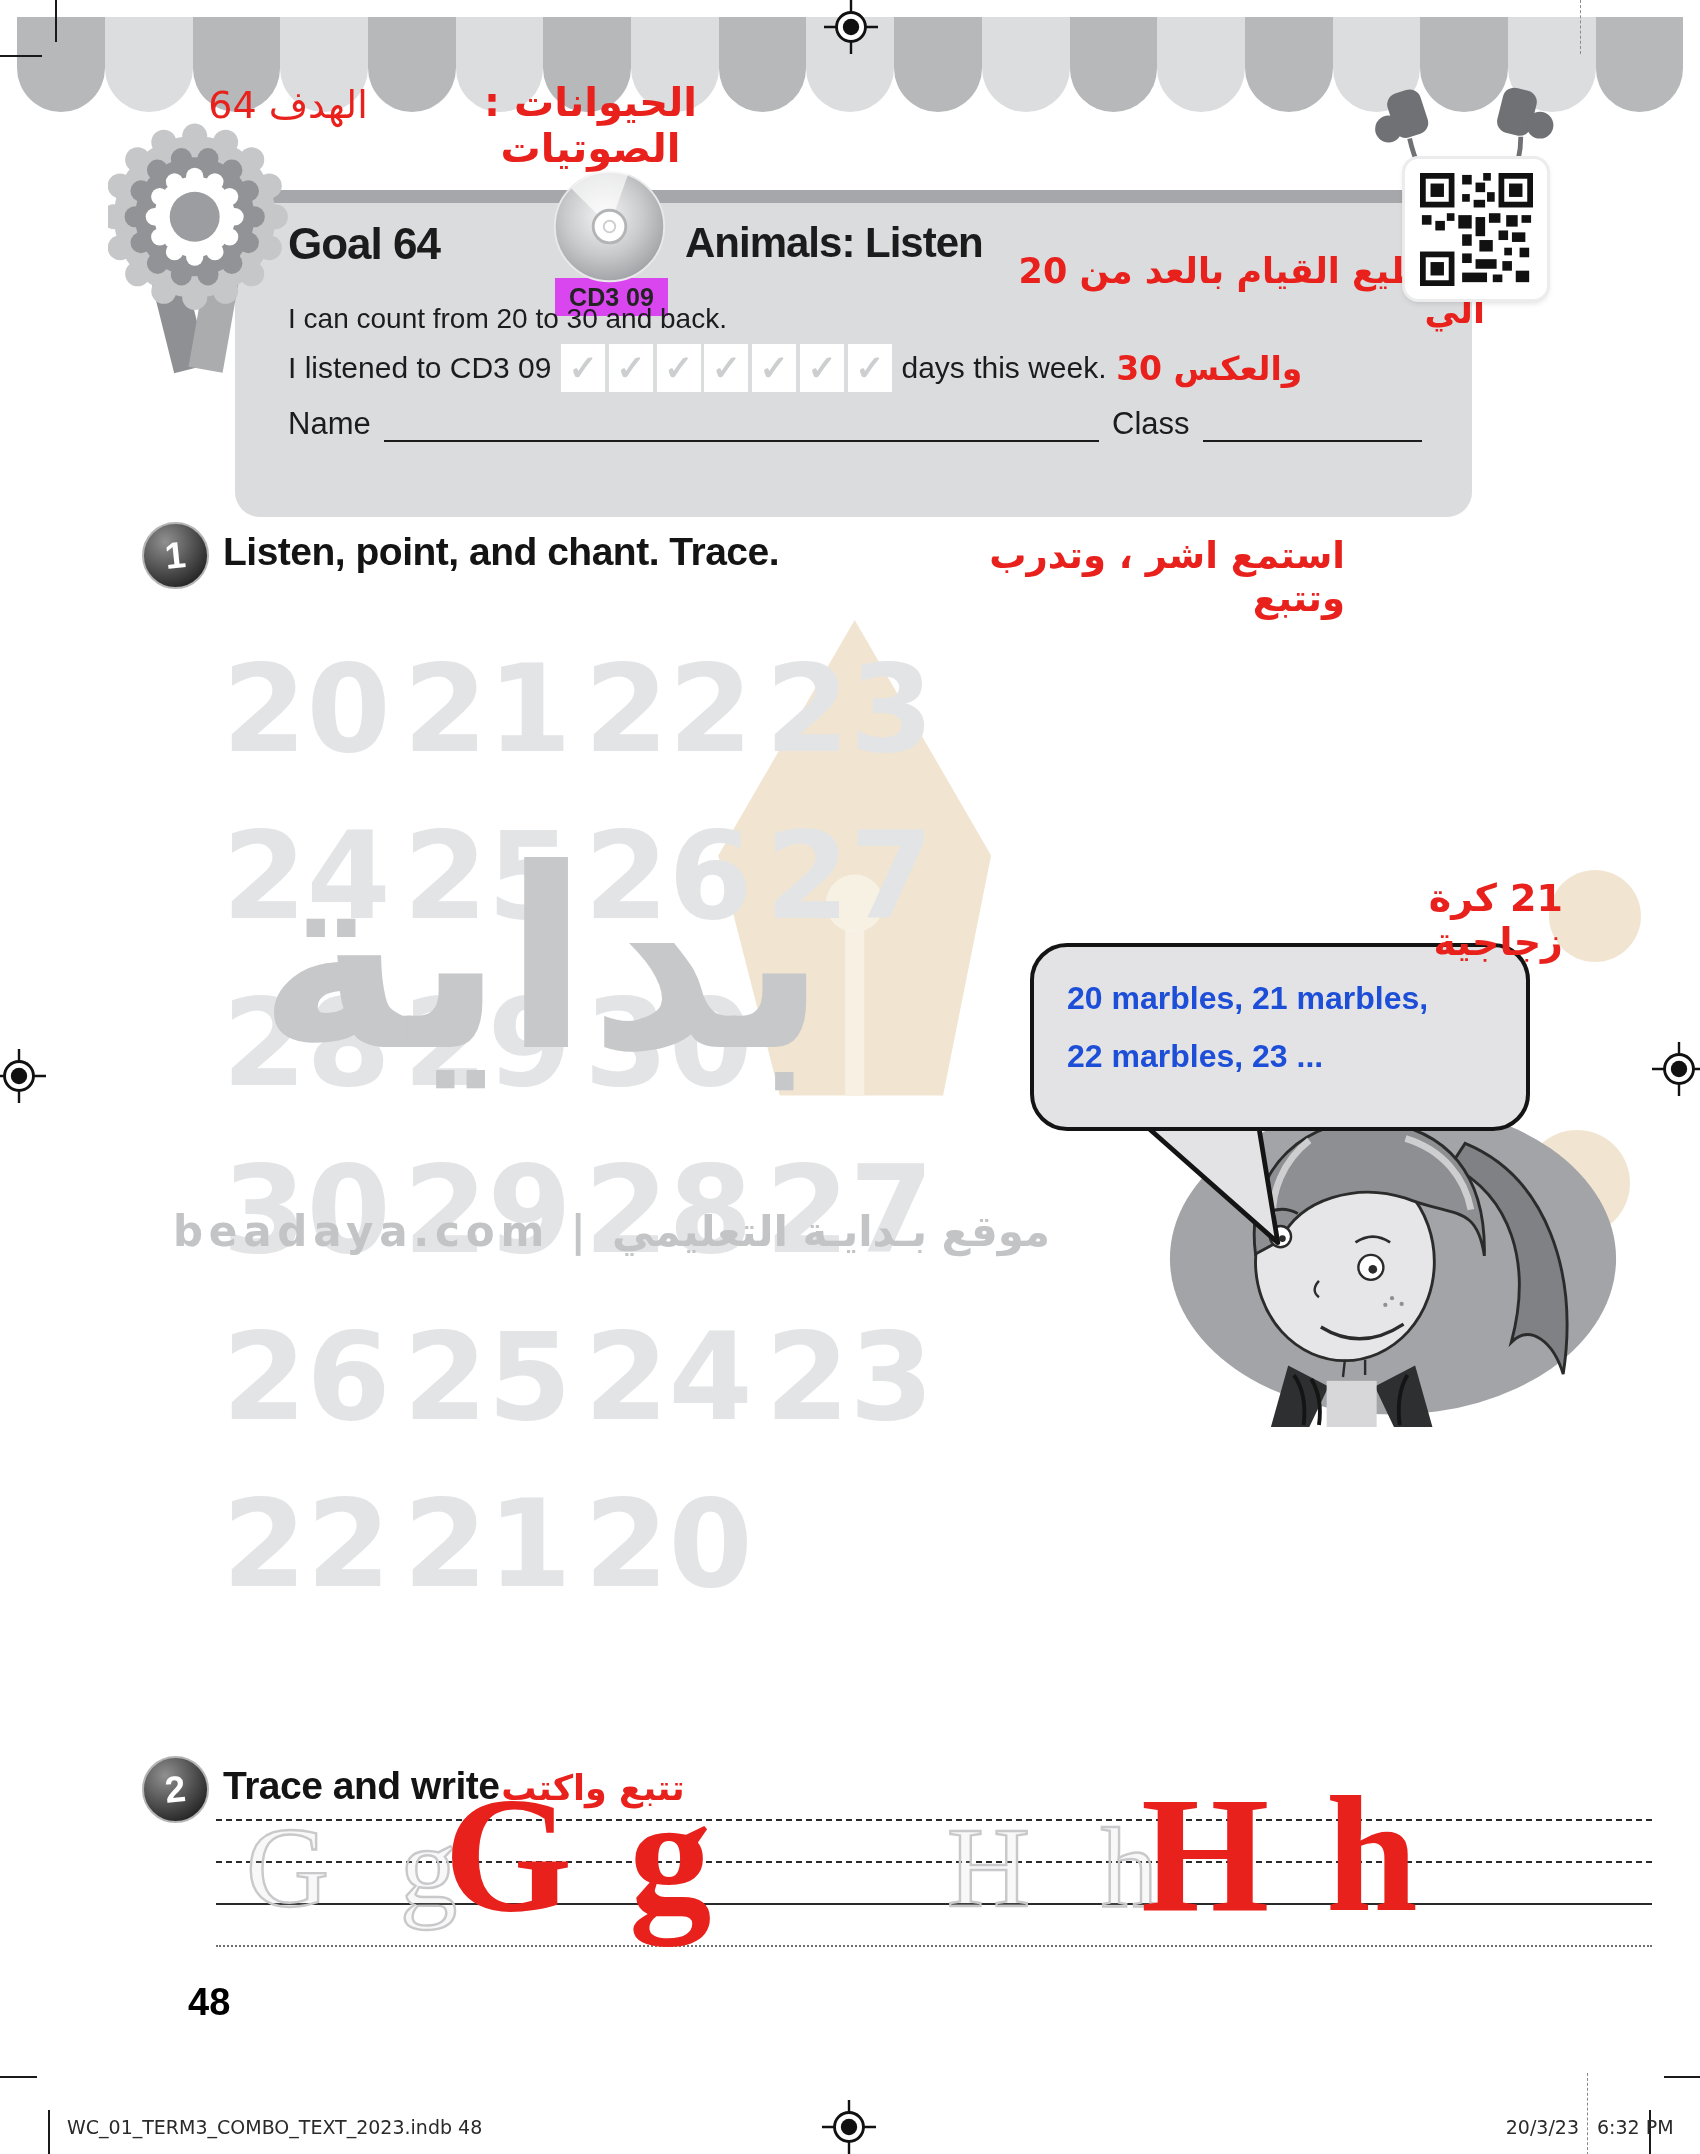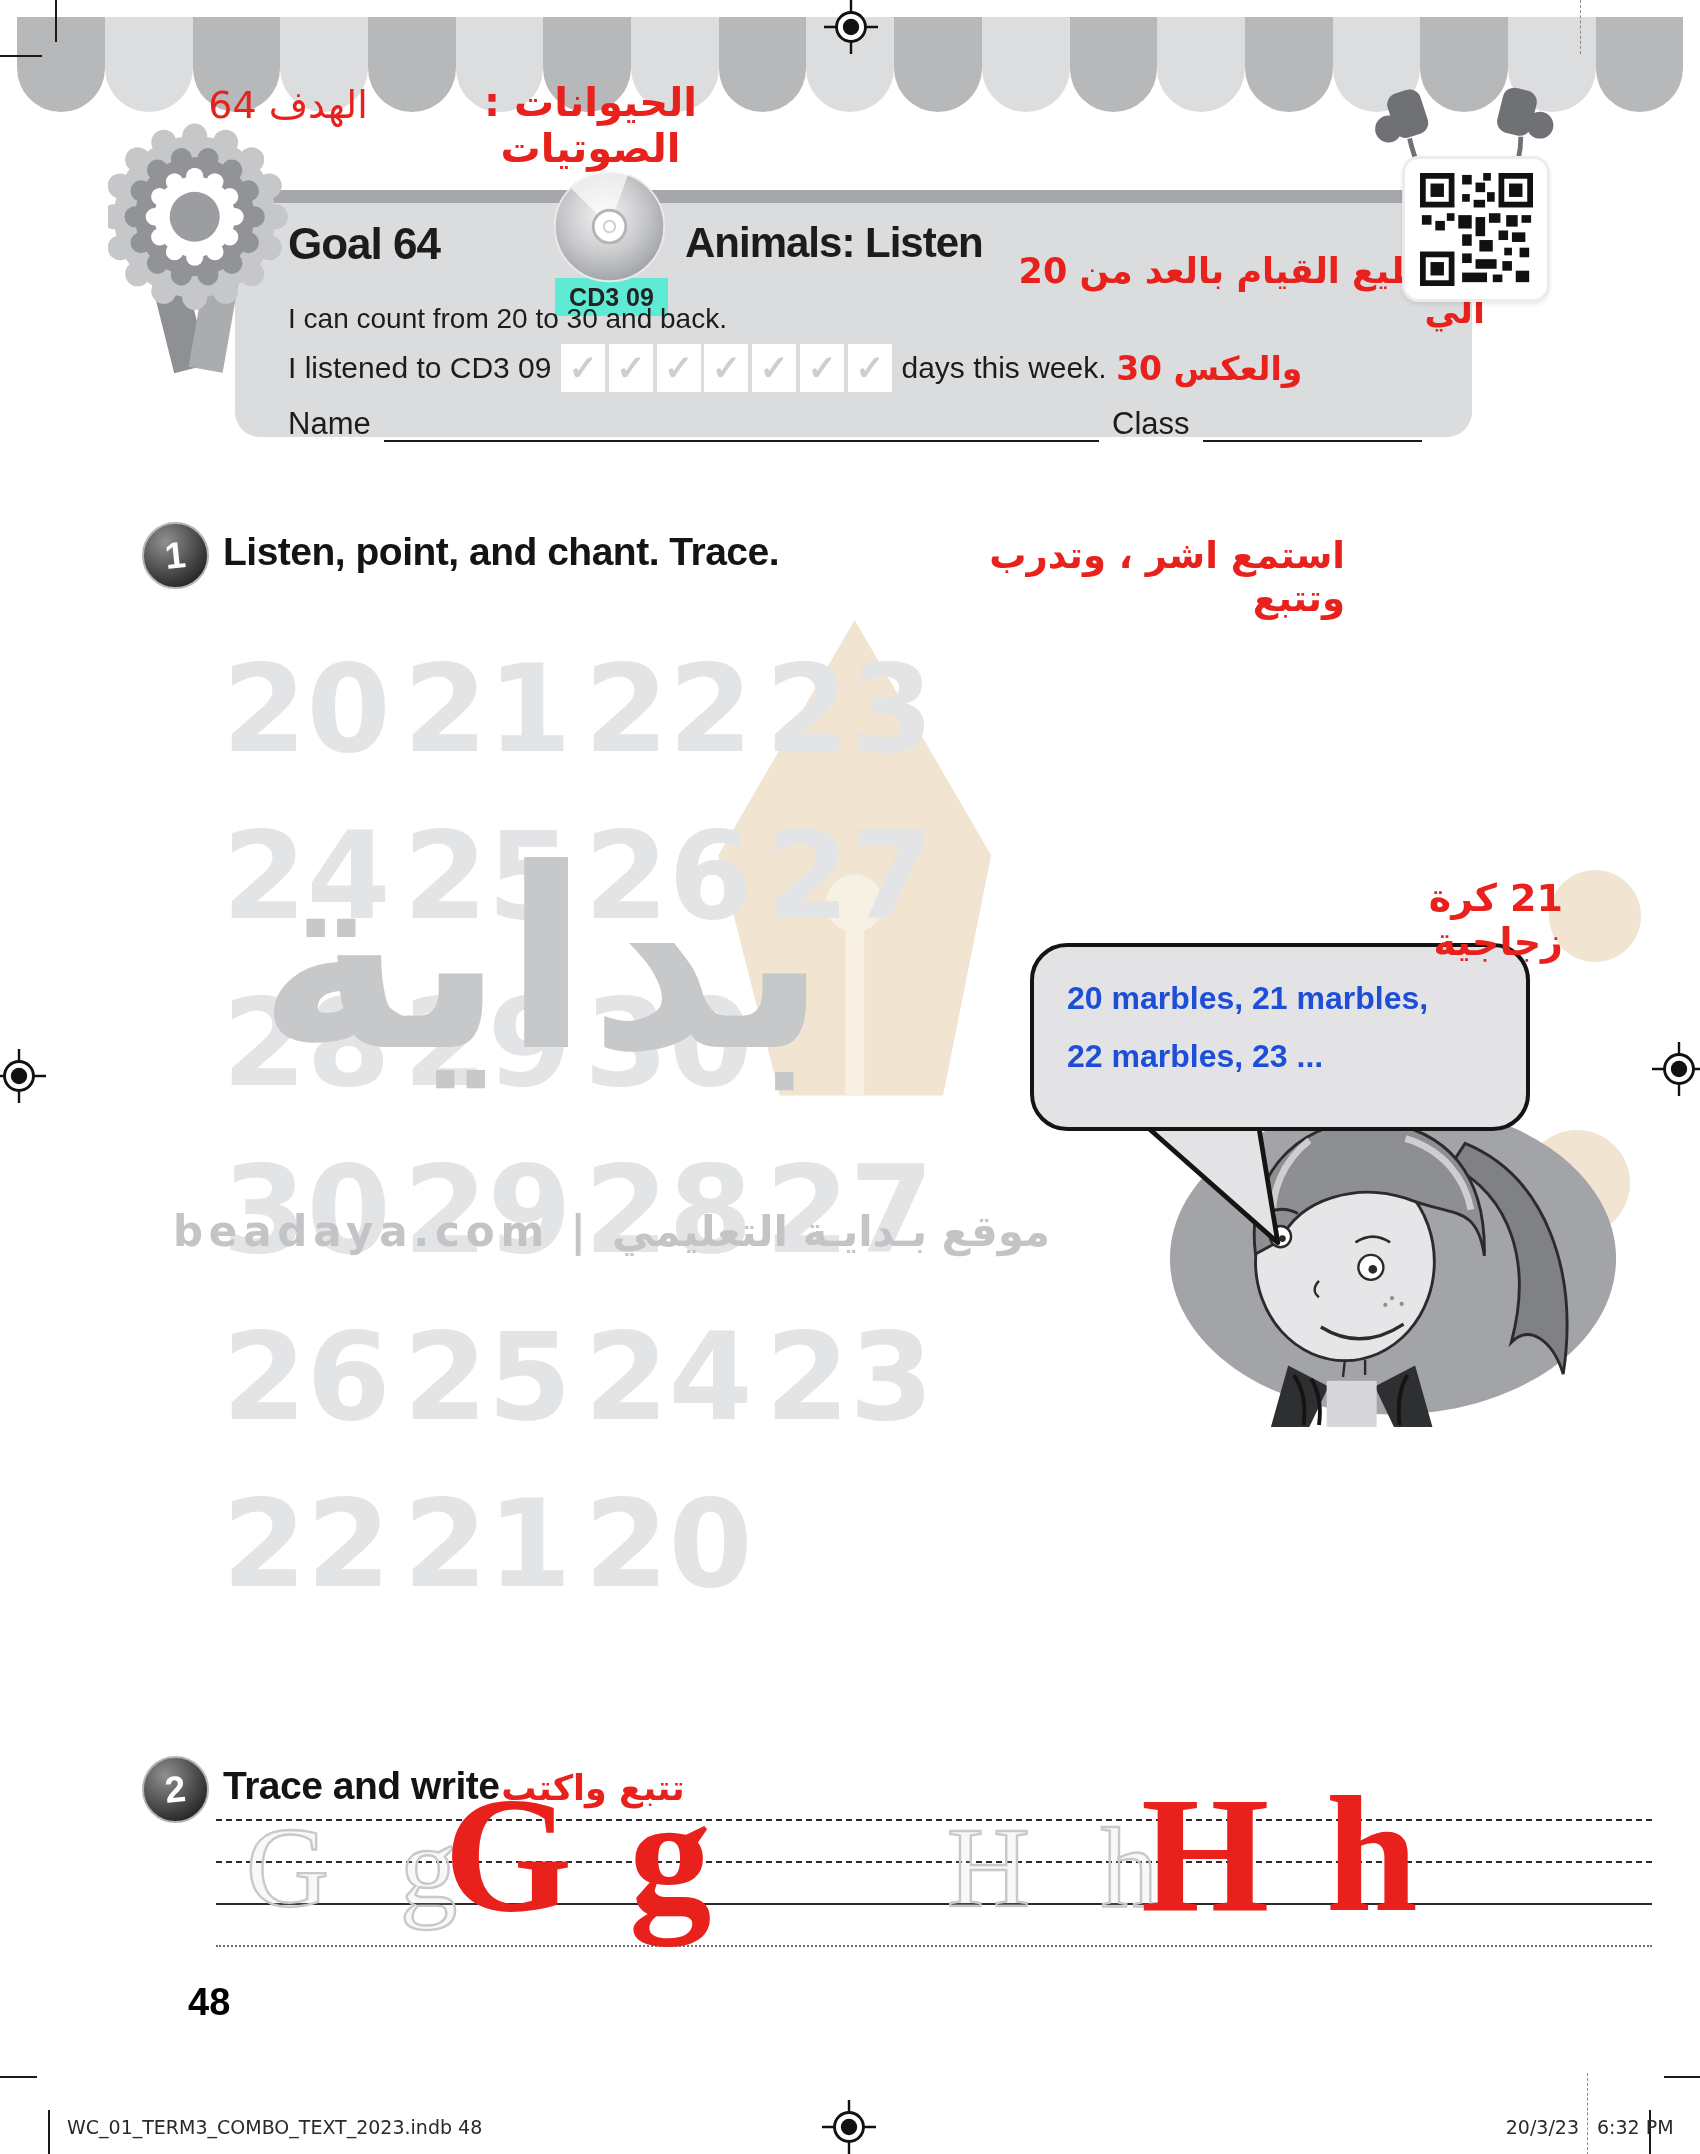--- a/index.html
+++ b/index.html
@@ -18,26 +18,26 @@
   .sc-dark{background:#b6b8ba;}
   .sc-light{background:#dcddDF;}
 
   
   .ar{font-family:"DejaVu Sans",sans-serif;}
   .red{color:#e8211d;}
   .hdr-goal-ar{left:192px;top:83px;width:192px;text-align:center;font-size:38px;font-weight:normal;z-index:5;}
   .hdr-topic-ar{left:413px;top:79px;width:355px;text-align:center;font-size:40px;font-weight:bold;z-index:5;}
 
   
-  .goal-panel{position:absolute;left:235px;top:190px;width:1237px;height:247px;background:#dbdcde;
+  .goal-panel{position:absolute;left:235px;top:190px;width:1237px;height:327px;background:#dbdcde;
               border-radius:25px;z-index:4;}
   .goal-topbar{position:absolute;left:0;top:0;right:0;height:12.5px;background:#a5a7aa;border-radius:25px 25px 0 0;}
   .goal-title{position:absolute;left:53px;top:29px;font-size:44px;font-weight:bold;color:#1c1c1c;letter-spacing:-1px;}
   .goal-subject{position:absolute;left:450px;top:29px;font-size:42px;font-weight:bold;color:#1c1c1c;letter-spacing:-1px;}
-  .cd-label{position:absolute;left:320px;top:88px;width:113px;height:38px;background:#5eead4;
+  .cd-label{position:absolute;left:320px;top:88px;width:113px;height:38px;background:#d946ef;
             font-size:25px;font-weight:bold;color:#232323;display:flex;align-items:center;justify-content:center;}
   .can-count{position:absolute;left:53px;top:113px;font-size:28px;color:#1c1c1c;}
   .can-count-ar{position:absolute;left:716px;top:61px;width:534px;text-align:right;font-size:35px;font-weight:bold;z-index:6;}
   .listen-row{position:absolute;left:53px;top:154px;display:flex;align-items:center;gap:9.6px;text-align:right;}
   .listen-txt{font-size:30px;color:#1c1c1c;white-space:nowrap;}
   .cb{width:44px;height:48px;background:#ffffff;display:flex;align-items:center;justify-content:center;
       font-size:35px;color:#cdced0;font-weight:bold;}
   .listen-ar{font-size:33px;font-weight:bold;white-space:nowrap;}
   .name-row{position:absolute;left:53px;top:215px;width:1134px;display:flex;align-items:flex-end;gap:13.4px;}
   .name-row .lbl{font-size:31px;color:#1c1c1c;}

